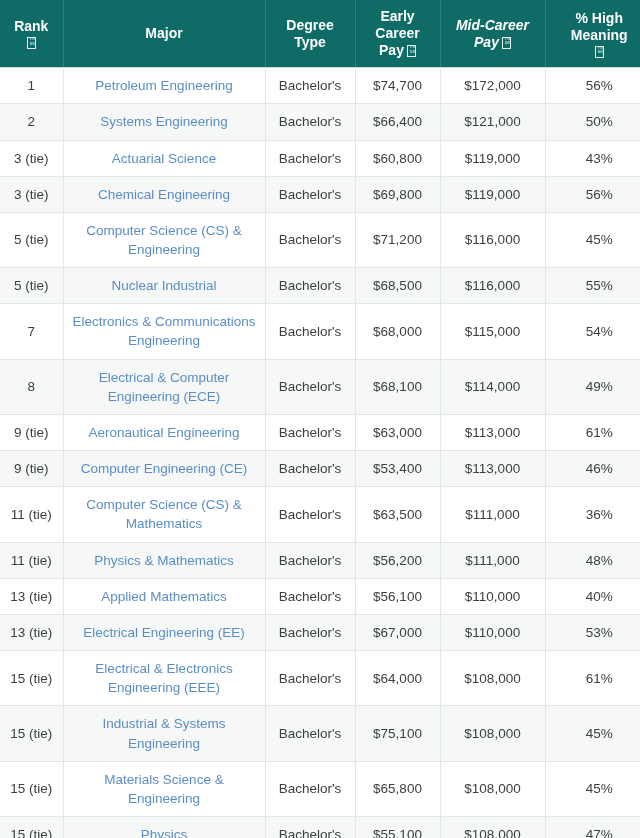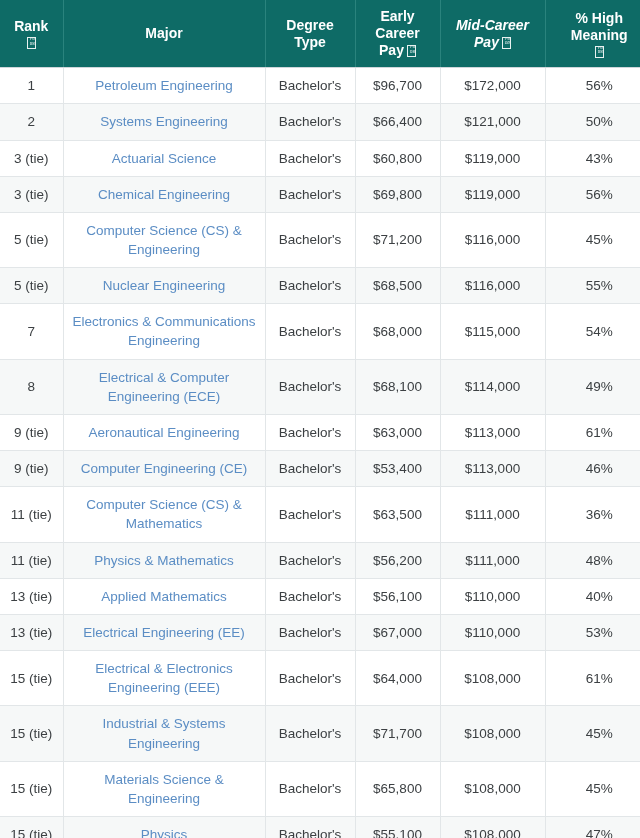--- a/index.html
+++ b/index.html
@@ -153,21 +153,21 @@
               <span class="hex">F0<br>D8</span>
             </span>
         </th>
       </tr>
     </thead>
     <tbody id="table-body">
         <tr>
           <td class="col-rank">1</td>
           <td class="col-major"><span class="major-link">Petroleum Engineering</span></td>
           <td class="col-degree">Bachelor's</td>
-          <td class="col-early">$96,700</td>
+          <td class="col-early">$74,700</td>
           <td class="col-mid">$172,000</td>
           <td class="col-meaning">56%</td>
         </tr>
         <tr>
           <td class="col-rank">2</td>
           <td class="col-major"><span class="major-link">Systems Engineering</span></td>
           <td class="col-degree">Bachelor's</td>
           <td class="col-early">$66,400</td>
           <td class="col-mid">$121,000</td>
           <td class="col-meaning">50%</td>
@@ -191,21 +191,21 @@
         <tr>
           <td class="col-rank">5 (tie)</td>
           <td class="col-major"><span class="major-link">Computer Science (CS) &amp; Engineering</span></td>
           <td class="col-degree">Bachelor's</td>
           <td class="col-early">$71,200</td>
           <td class="col-mid">$116,000</td>
           <td class="col-meaning">45%</td>
         </tr>
         <tr>
           <td class="col-rank">5 (tie)</td>
-          <td class="col-major"><span class="major-link">Nuclear Engineering</span></td>
+          <td class="col-major"><span class="major-link">Nuclear Industrial</span></td>
           <td class="col-degree">Bachelor's</td>
           <td class="col-early">$68,500</td>
           <td class="col-mid">$116,000</td>
           <td class="col-meaning">55%</td>
         </tr>
         <tr>
           <td class="col-rank">7</td>
           <td class="col-major"><span class="major-link">Electronics &amp; Communications Engineering</span></td>
           <td class="col-degree">Bachelor's</td>
           <td class="col-early">$68,000</td>
@@ -273,21 +273,21 @@
           <td class="col-major"><span class="major-link">Electrical &amp; Electronics Engineering (EEE)</span></td>
           <td class="col-degree">Bachelor's</td>
           <td class="col-early">$64,000</td>
           <td class="col-mid">$108,000</td>
           <td class="col-meaning">61%</td>
         </tr>
         <tr>
           <td class="col-rank">15 (tie)</td>
           <td class="col-major"><span class="major-link">Industrial &amp; Systems Engineering</span></td>
           <td class="col-degree">Bachelor's</td>
-          <td class="col-early">$71,700</td>
+          <td class="col-early">$75,100</td>
           <td class="col-mid">$108,000</td>
           <td class="col-meaning">45%</td>
         </tr>
         <tr>
           <td class="col-rank">15 (tie)</td>
           <td class="col-major"><span class="major-link">Materials Science &amp; Engineering</span></td>
           <td class="col-degree">Bachelor's</td>
           <td class="col-early">$65,800</td>
           <td class="col-mid">$108,000</td>
           <td class="col-meaning">45%</td>

